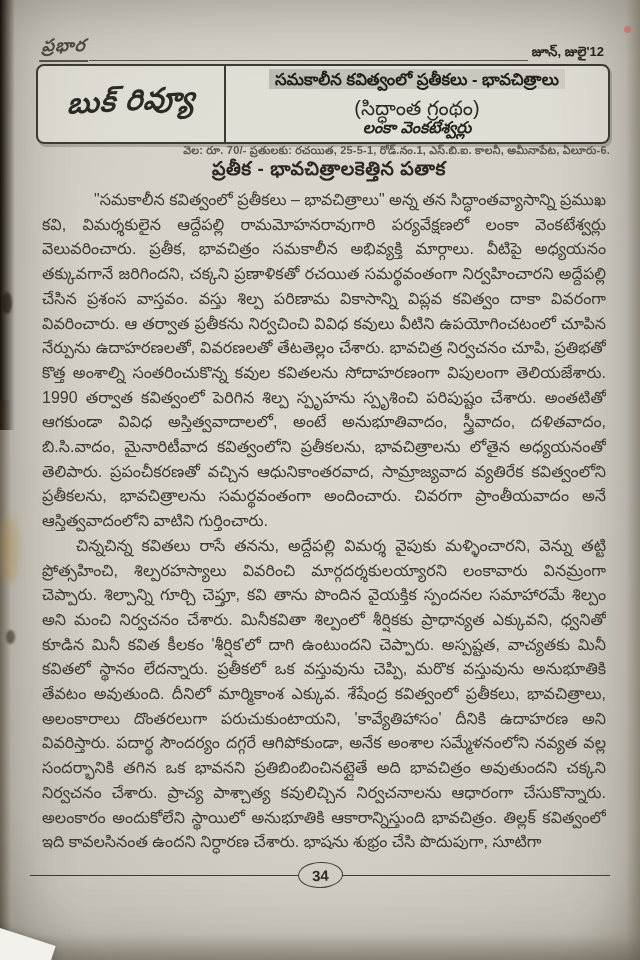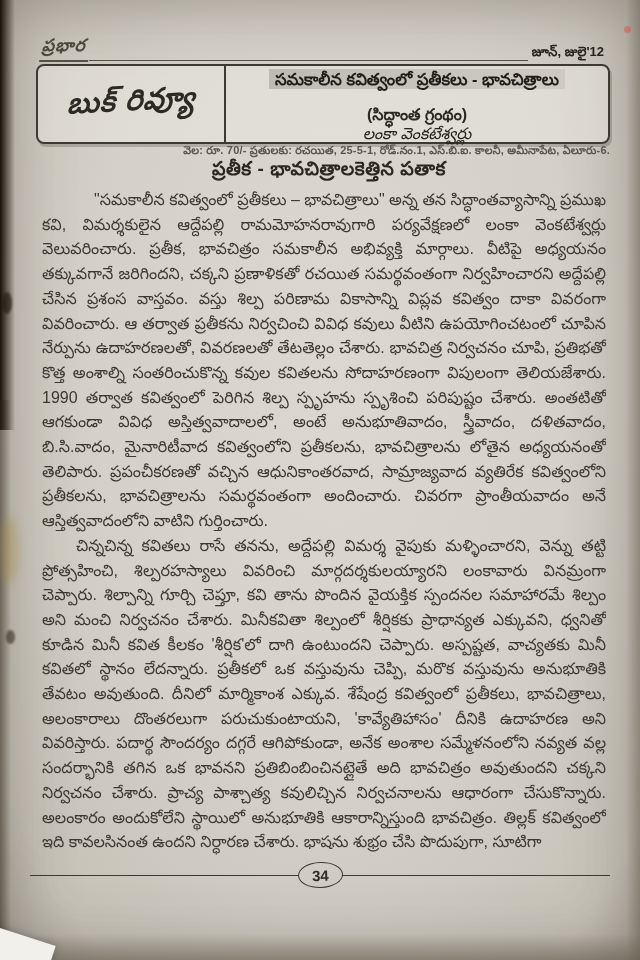--- a/index.html
+++ b/index.html
@@ -66,22 +66,22 @@
   }
   .review-box .right-cell{
     flex:1;display:flex;flex-direction:column;align-items:center;
     padding:3px 6px;text-align:center;
   }
   .book-title{
     font-size:16.5px;font-weight:bold;color:#1f1d18;line-height:20px;
     background:linear-gradient(to right,rgba(110,106,96,0.30),rgba(110,106,96,0.14));
     padding:0 6px;
   }
-  .book-type{font-size:16px;font-weight:bold;color:#2b2922;line-height:19px;margin-top:16px;}
-  .book-author{font-size:16px;font-weight:normal;color:#24221c;line-height:20px;font-style:italic;}
+  .book-type{font-size:20px;font-weight:normal;color:#2b2922;line-height:19px;margin-top:10px;}
+  .book-author{font-size:16px;font-weight:bold;color:#24221c;line-height:20px;font-style:italic;}
 
   .price-line{
     position:absolute;left:36px;right:30px;top:144px;
     text-align:right;font-size:11px;font-weight:bold;color:#5a554a;
     letter-spacing:0.2px;
   }
   .review-title{
     position:absolute;left:48px;right:30px;top:158px;
     text-align:center;font-size:19px;font-weight:bold;color:#2a2721;
     letter-spacing:0.5px;

